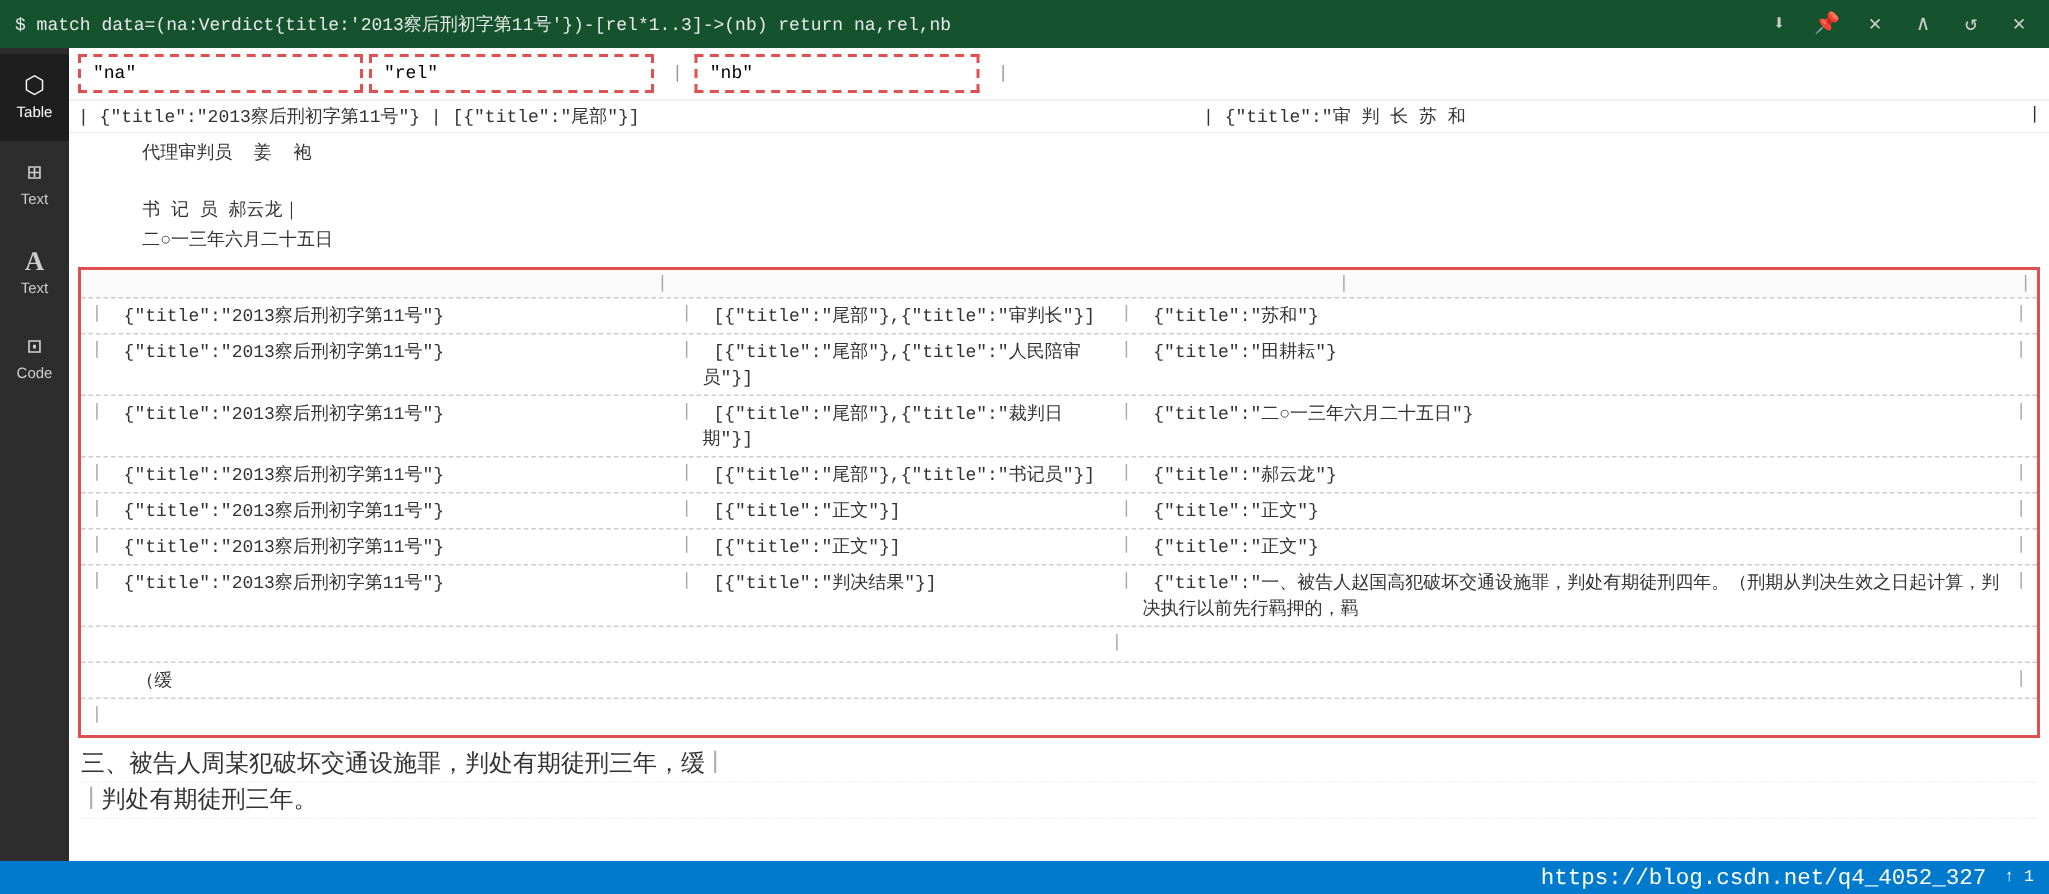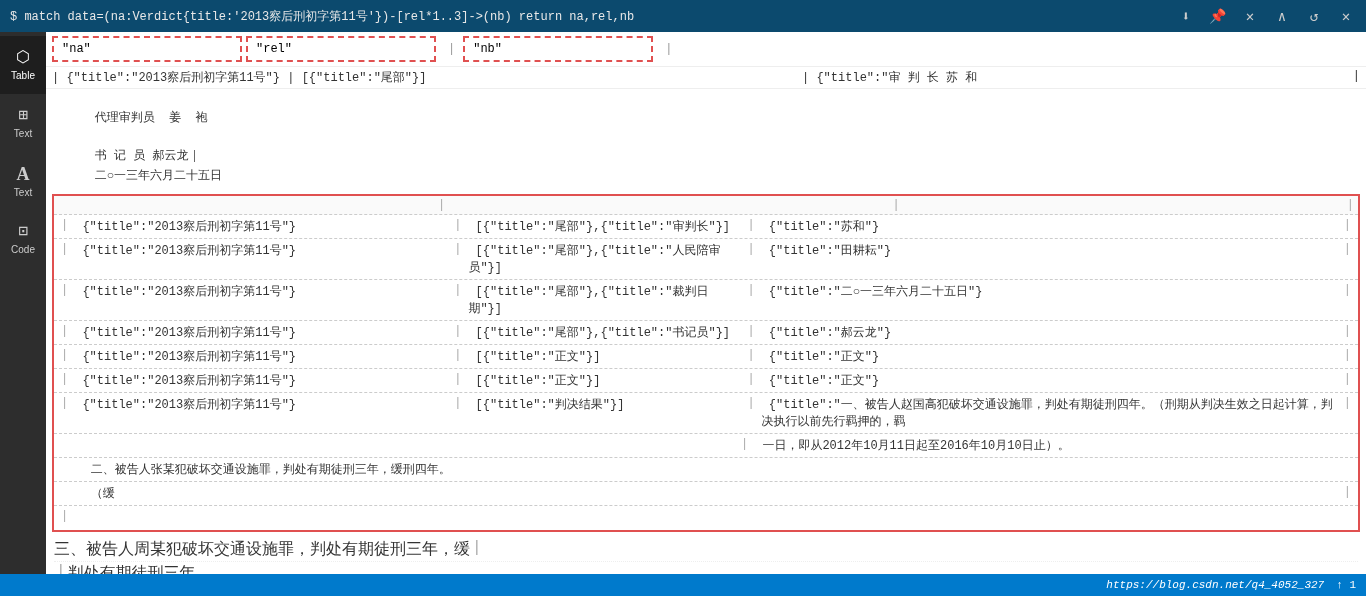--- a/index.html
+++ b/index.html
@@ -9,21 +9,21 @@
       background: #f0f0f0;
       width: 1366px;
       height: 596px;
       overflow: hidden;
       display: flex;
       flex-direction: column;
     }
 
     
     .title-bar {
-      background: #0c4a6e;
+      background: #14532d;
       color: #fff;
       height: 32px;
       display: flex;
       align-items: center;
       justify-content: space-between;
       padding: 0 10px;
       font-size: 13px;
       flex-shrink: 0;
     }
     .title-bar-left {
@@ -97,21 +97,20 @@
       flex-direction: column;
     }
 
     
     .preview-block {
       padding: 4px 20px;
       font-size: 12px;
       color: #333;
       line-height: 1.6;
       background: #fff;
-      margin-top: 16px;
     }
     .preview-line {
       white-space: pre;
       display: block;
     }
 
     
     .results-table-wrapper {
       border: 2px solid #e05050;
       margin: 4px 6px;
@@ -161,23 +160,22 @@
       color: #fff;
       height: 22px;
       display: flex;
       align-items: center;
       justify-content: flex-end;
       padding: 0 10px;
       font-size: 11px;
       flex-shrink: 0;
     }
     .status-url {
-      font-size: 11px;
+      font-size: 15px;
       color: #fff;
-      font-style: italic;
     }
   </style>
 </head>
 <body>
 
 <div class="title-bar">
   <div class="title-bar-left">
     <span class="title-bar-code">$ match data=(na:Verdict{title:'2013察后刑初字第11号'})-[rel*1..3]-&gt;(nb) return na,rel,nb</span>
   </div>
   <div class="title-bar-right">
@@ -313,26 +311,22 @@
         <span class="rt-pipe">|</span>
         <span class="rt-cell-mid"> [{"title":"判决结果"}]</span>
         <span class="rt-pipe">|</span>
         <span class="rt-cell"> {"title":"一、被告人赵国高犯破坏交通设施罪，判处有期徒刑四年。（刑期从判决生效之日起计算，判决执行以前先行羁押的，羁</span>
         <span class="rt-pipe">|</span>
       </div>
 
       <div class="rt-row">
         <span style="width:680px;"></span>
         <span class="rt-pipe">|</span>
-        <span class="rt-cell"> 一日，即从2012年10月11日起至2016年10月10日止）。</span>
-      </div>
-
-      <div class="rt-row">
-        <span class="rt-cell">    二、被告人张某犯破坏交通设施罪，判处有期徒刑三年，缓刑四年。</span>
-      </div>
+      </div>
+
 
       <div class="rt-row">
         <span class="rt-cell">    （缓</span>
         <span class="rt-pipe">|</span>
       </div>
 
       <div class="rt-row">
         <span class="rt-pipe">|</span>
       </div>
 

